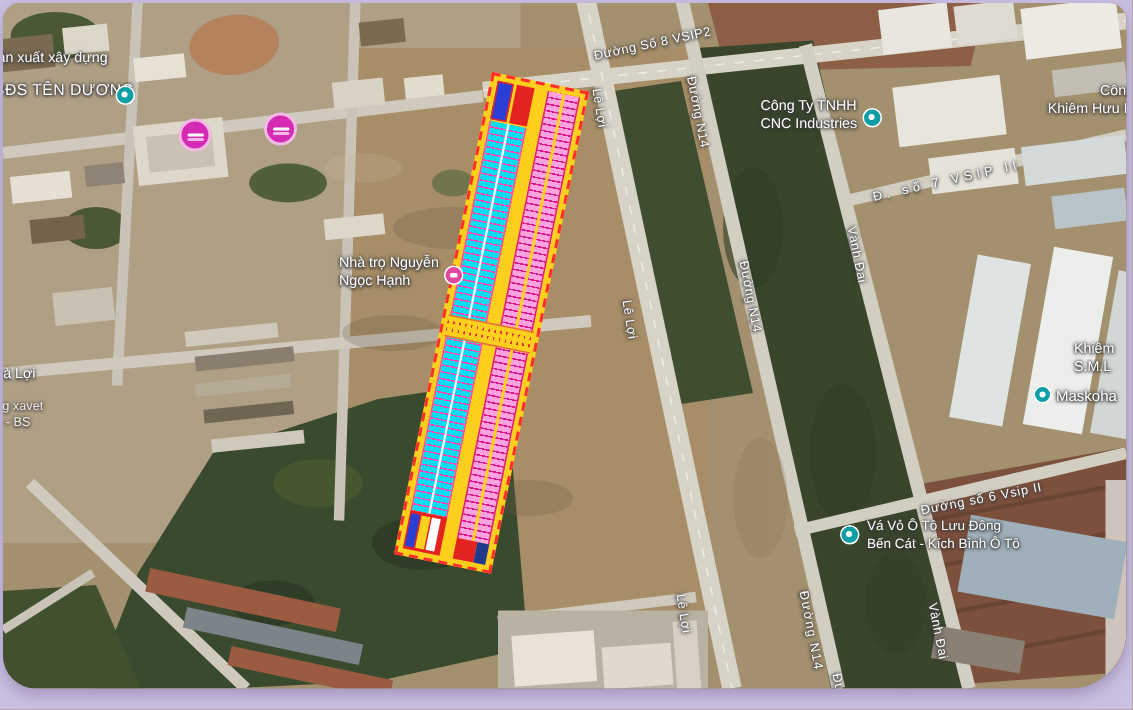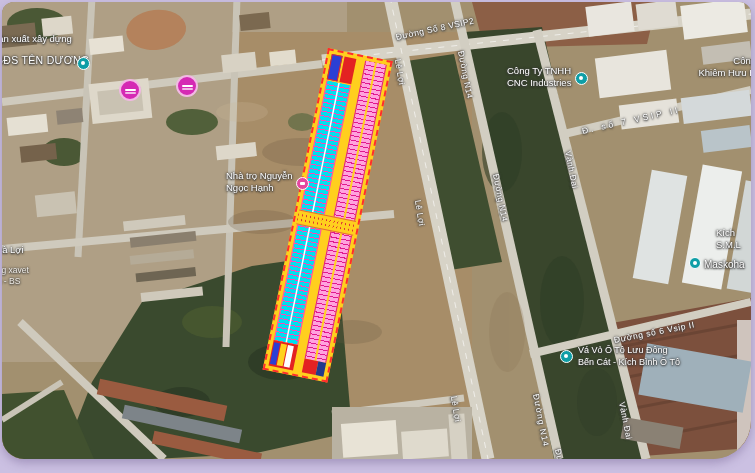--- a/index.html
+++ b/index.html
@@ -226,21 +226,21 @@
   <span class="pl left" style="left:-10px;top:31px;">Sản xuất xây dựng</span>
   <span class="pl left big" style="left:-6px;top:52px;">BĐS TÊN DƯƠNG</span>
   <span class="pl" style="left:505px;top:63px;width:68px;">Công Ty TNHH
 CNC Industries</span>
   <span class="pl" style="left:576px;top:343px;width:105px;font-size:9px;">Vá Vỏ Ô Tô Lưu Đông
 Bến Cát - Kích Bình Ô Tô</span>
   <span class="pl" style="left:224px;top:168px;width:70px;">Nhà trọ Nguyễn
 Ngọc Hạnh</span>
   <span class="pl right" style="left:696px;top:53px;width:58px;">Công
 Khiêm Hưu H</span>
-  <span class="pl" style="left:714px;top:225px;width:40px;">Kích
+  <span class="pl" style="left:714px;top:225px;width:40px;">Khiêm
 S.M.L</span>
   <span class="pl left" style="left:702px;top:256px;font-size:10px;">Maskoha</span>
   <span class="pl left" style="left:-12px;top:242px;">Hoà Lợi</span>
   <span class="pl left dim" style="left:-10px;top:263px;">àng xavet
 ạn - BS</span>
 
   <span class="mk teal" style="left:75px;top:55px;"></span>
   <span class="mk teal" style="left:573px;top:70px;"></span>
   <span class="mk teal" style="left:558px;top:348px;"></span>
   <span class="mk teal" style="left:687px;top:255px;width:12px;height:12px;"></span>

